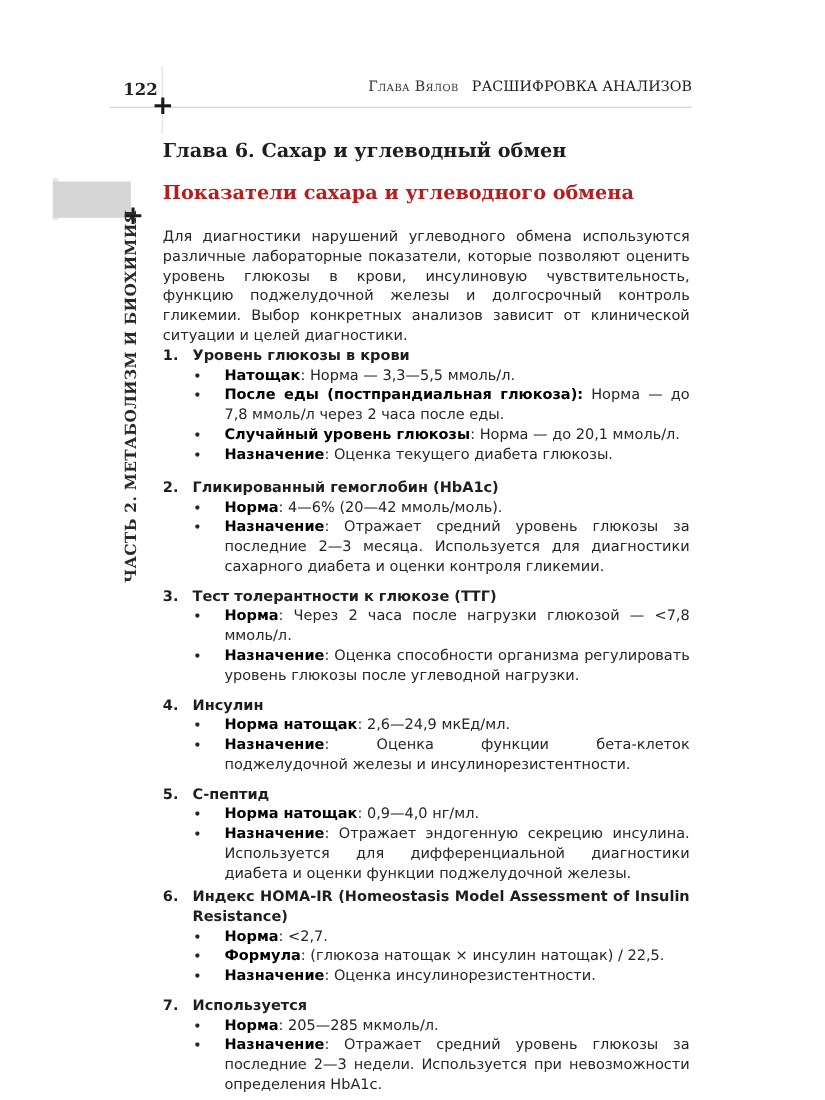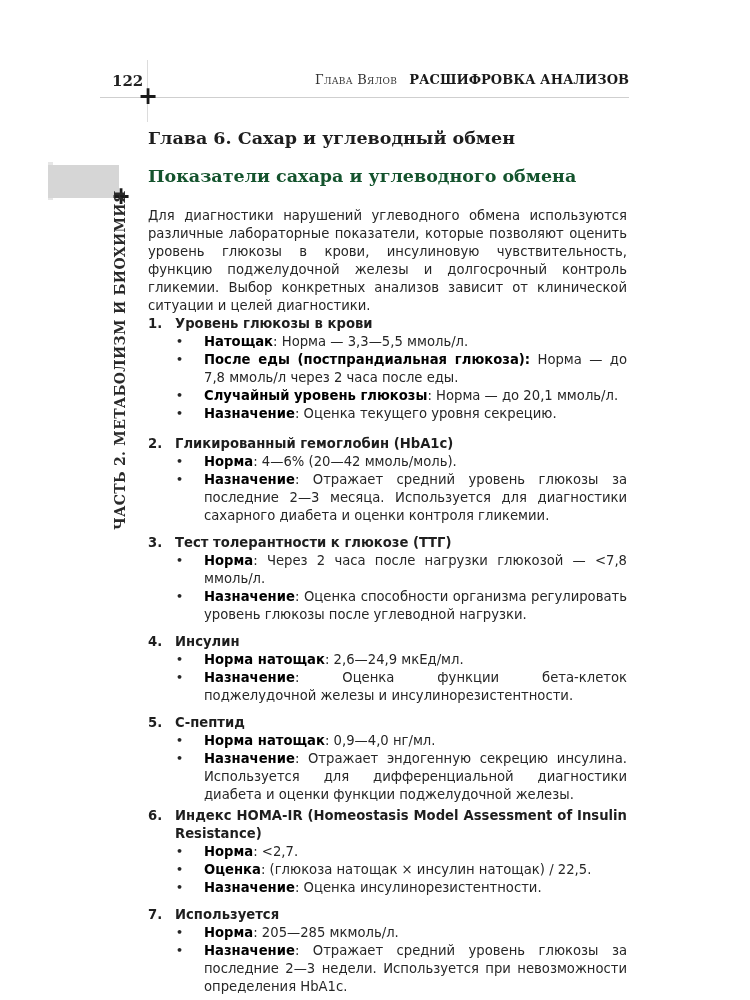--- a/index.html
+++ b/index.html
@@ -6,26 +6,26 @@
   body { width: 750px; height: 1000px; position: relative; overflow: hidden; font-family: "DejaVu Sans", sans-serif; color: #1e1e1e; }
   .abs { position: absolute; }
   .header-rule { left: 100px; top: 97px; width: 529px; height: 1px; background: #cfcfcf; }
   .vrule { left: 147px; top: 60px; width: 1px; height: 62px; background: #dcdcdc; }
   .page-num { left: 112px; top: 72px; font-family: "DejaVu Serif", serif; font-weight: bold; font-size: 15px; color: #222; }
   .plus { font-family: "DejaVu Sans", sans-serif; font-weight: bold; font-size: 24px; line-height: 20px; color: #1a1a1a; }
   .plus1 { left: 138px; top: 86px; }
   .plus2 { left: 111px; top: 186px; }
   .running-head { right: 121px; top: 72px; font-family: "DejaVu Serif", serif; font-size: 13px; color: #333; white-space: nowrap; }
   .running-head .author { font-variant: small-caps; letter-spacing: 0.3px; margin-right: 8px; }
-  .running-head .book { font-weight: bold; color: #1a1a1a; }
+  .running-head .book { font-weight: normal; color: #1a1a1a; }
   .gray-tab { left: 48px; top: 165px; width: 71px; height: 33px; background: #d6d6d6; }
   .gray-tab-edge { left: 48px; top: 162px; width: 5px; height: 38px; background: #e6e6e6; }
   .side-text { left: 112px; top: 530px; transform: rotate(-90deg); transform-origin: left top; font-family: "DejaVu Serif", serif; font-weight: bold; font-size: 14px; color: #2a2a2a; white-space: nowrap; letter-spacing: 0.3px; }
   .chapter-title { left: 148px; top: 128px; width: 482px; text-align: left; font-family: "DejaVu Serif", serif; font-weight: bold; font-size: 17.5px; color: #1e1e1e; }
-  .section-title { left: 148px; top: 166px; font-family: "DejaVu Serif", serif; font-weight: bold; font-size: 17.5px; color: #14532d; }
+  .section-title { left: 148px; top: 166px; font-family: "DejaVu Serif", serif; font-weight: bold; font-size: 17.5px; color: #b91c1c; }
   .content { left: 148px; top: 207px; width: 479px; font-size: 13.2px; line-height: 18px; color: #262626; }
   .intro { text-align: justify; margin: 0; }
   .item { margin: 0; }
   .item + .item { margin-top: 9px; }
   .item-head { display: flex; font-weight: bold; color: #1e1e1e; }
   .item-num { width: 27px; flex: 0 0 27px; }
   .item-title { flex: 1; text-align: justify; }
   .bullets { list-style: none; margin: 0; padding: 0 0 0 27px; }
   .bullets li { display: flex; }
   .bullet { width: 28px; flex: 0 0 28px; font-weight: bold; font-size: 11px; padding-left: 1px; }
@@ -70,21 +70,21 @@
           <li>
             <span class="bullet">•</span>
             <span class="btext"><b>После еды (постпрандиальная глюкоза):</b><span style="white-space: pre;"> </span><span>Норма — до 7,8 ммоль/л через 2 часа после еды.</span></span>
           </li>
           <li>
             <span class="bullet">•</span>
             <span class="btext"><b>Случайный уровень глюкозы</b><span style="white-space: pre;">: </span><span>Норма — до 20,1 ммоль/л.</span></span>
           </li>
           <li>
             <span class="bullet">•</span>
-            <span class="btext"><b>Назначение</b><span style="white-space: pre;">: </span><span>Оценка текущего уровня секрецию.</span></span>
+            <span class="btext"><b>Назначение</b><span style="white-space: pre;">: </span><span>Оценка текущего диабета глюкозы.</span></span>
           </li>
         </ul>
       </div>
       <div class="item item2">
         <div class="item-head">
           <span class="item-num">2.</span>
           <span class="item-title">Гликированный гемоглобин (HbA1c)</span>
         </div>
         <ul class="bullets">
           <li>
@@ -150,21 +150,21 @@
           <span class="item-num">6.</span>
           <span class="item-title">Индекс HOMA-IR (Homeostasis Model Assessment of Insulin Resistance)</span>
         </div>
         <ul class="bullets">
           <li>
             <span class="bullet">•</span>
             <span class="btext"><b>Норма</b><span style="white-space: pre;">: </span><span>&lt;2,7.</span></span>
           </li>
           <li>
             <span class="bullet">•</span>
-            <span class="btext"><b>Оценка</b><span style="white-space: pre;">: </span><span>(глюкоза натощак × инсулин натощак) / 22,5.</span></span>
+            <span class="btext"><b>Формула</b><span style="white-space: pre;">: </span><span>(глюкоза натощак × инсулин натощак) / 22,5.</span></span>
           </li>
           <li>
             <span class="bullet">•</span>
             <span class="btext"><b>Назначение</b><span style="white-space: pre;">: </span><span>Оценка инсулинорезистентности.</span></span>
           </li>
         </ul>
       </div>
       <div class="item">
         <div class="item-head">
           <span class="item-num">7.</span>

